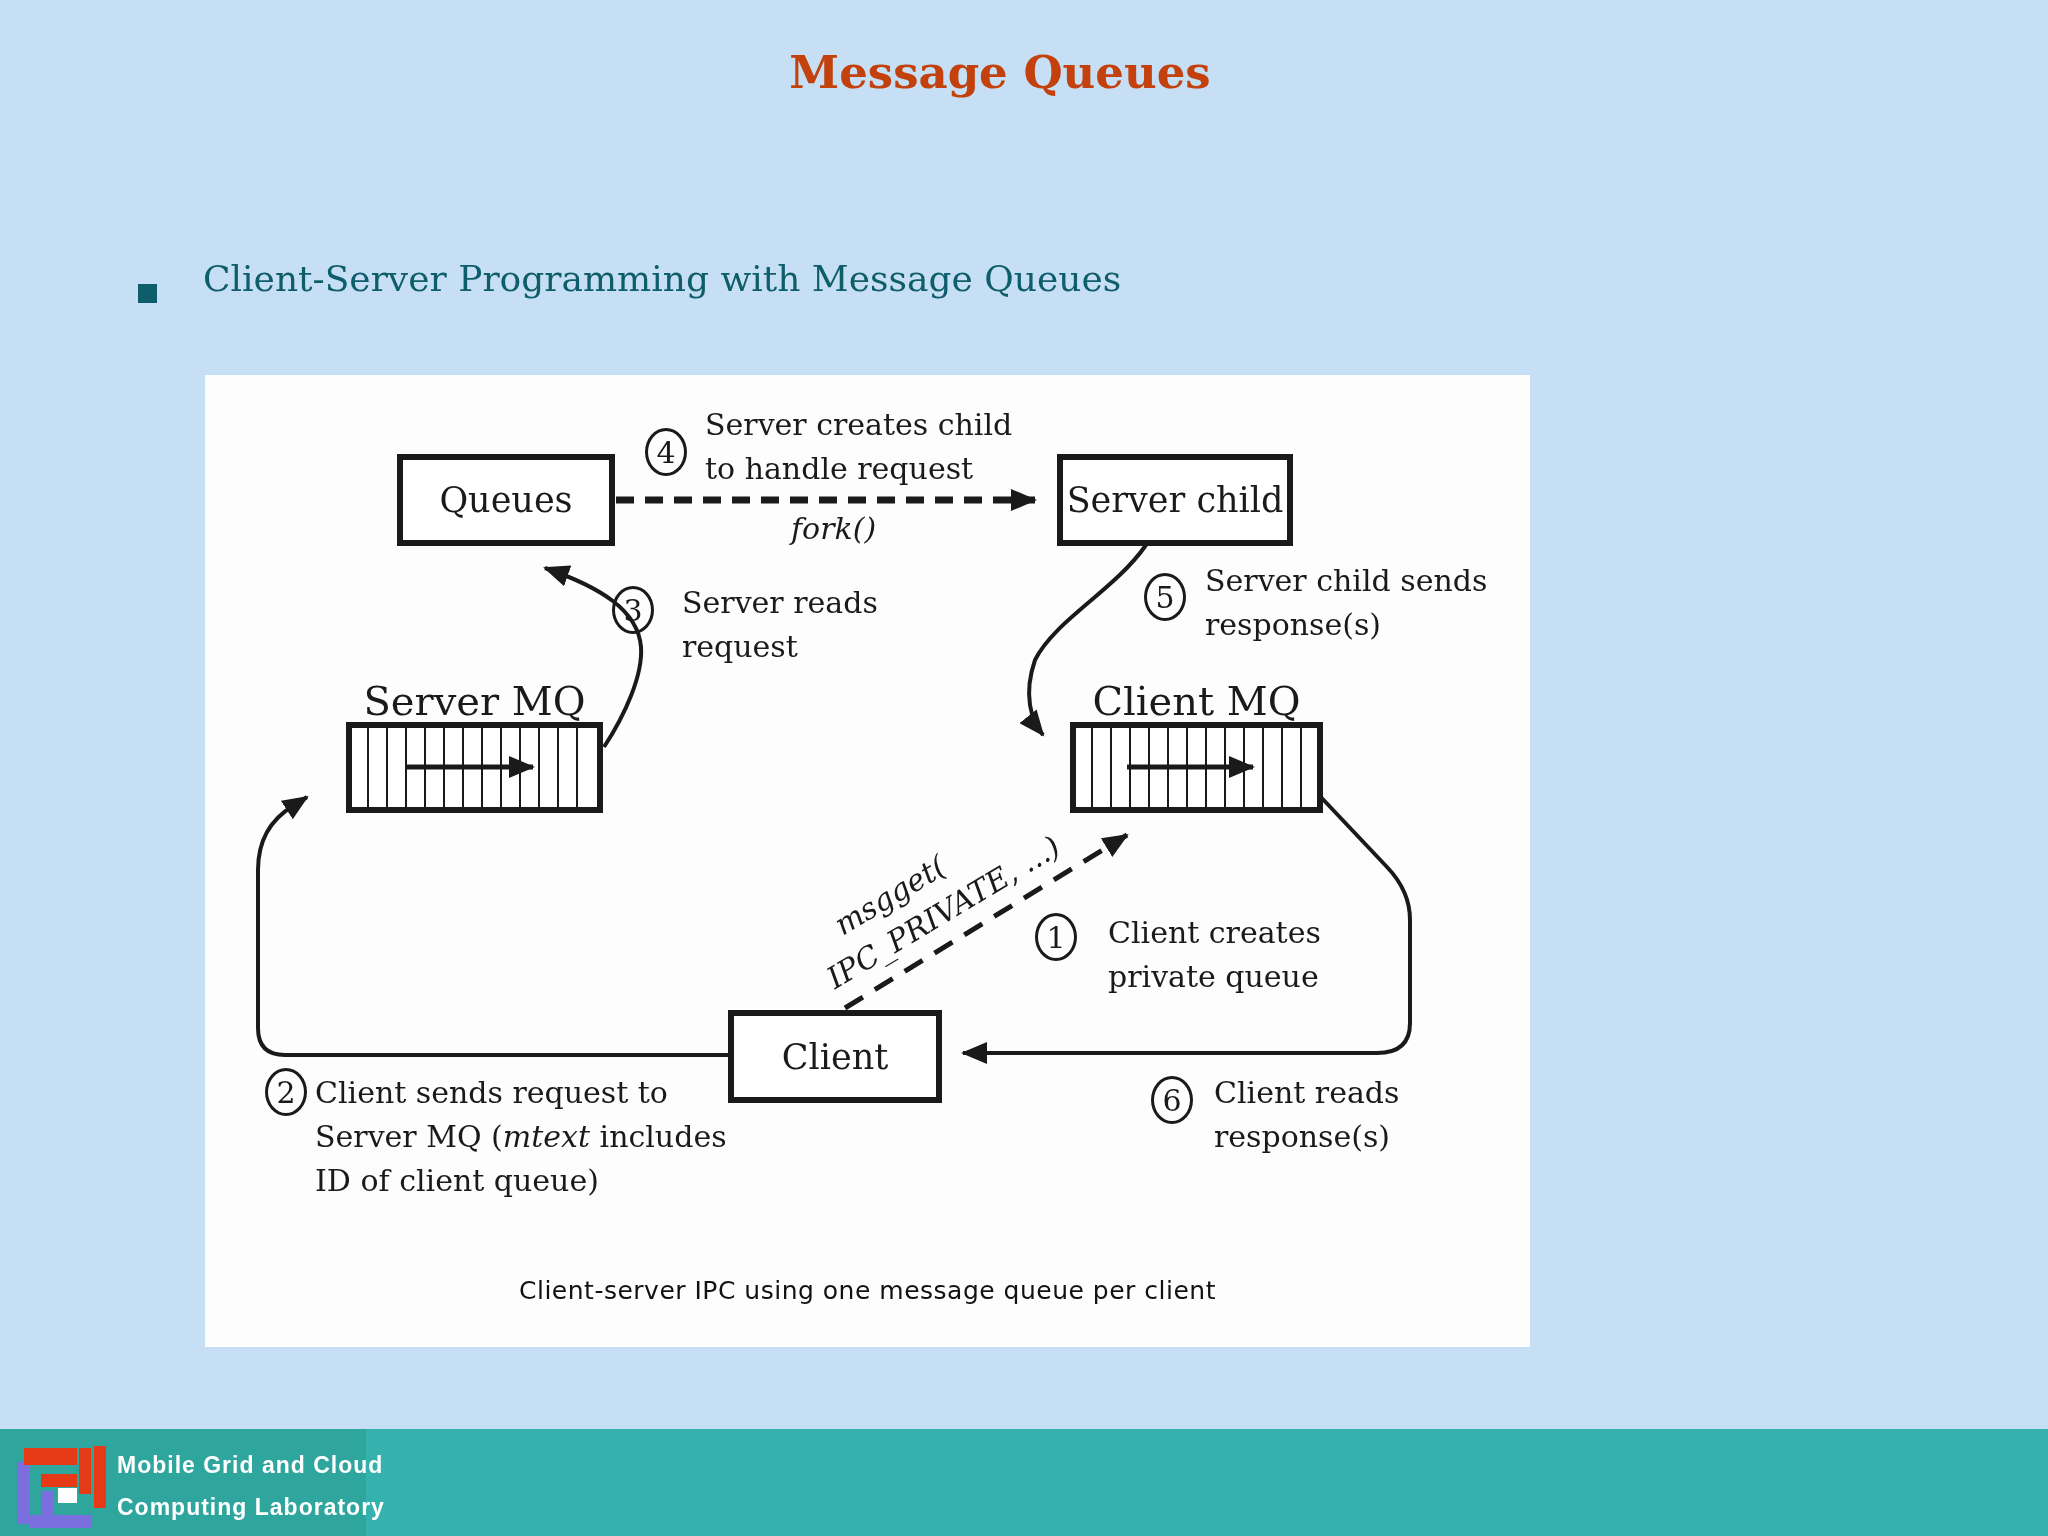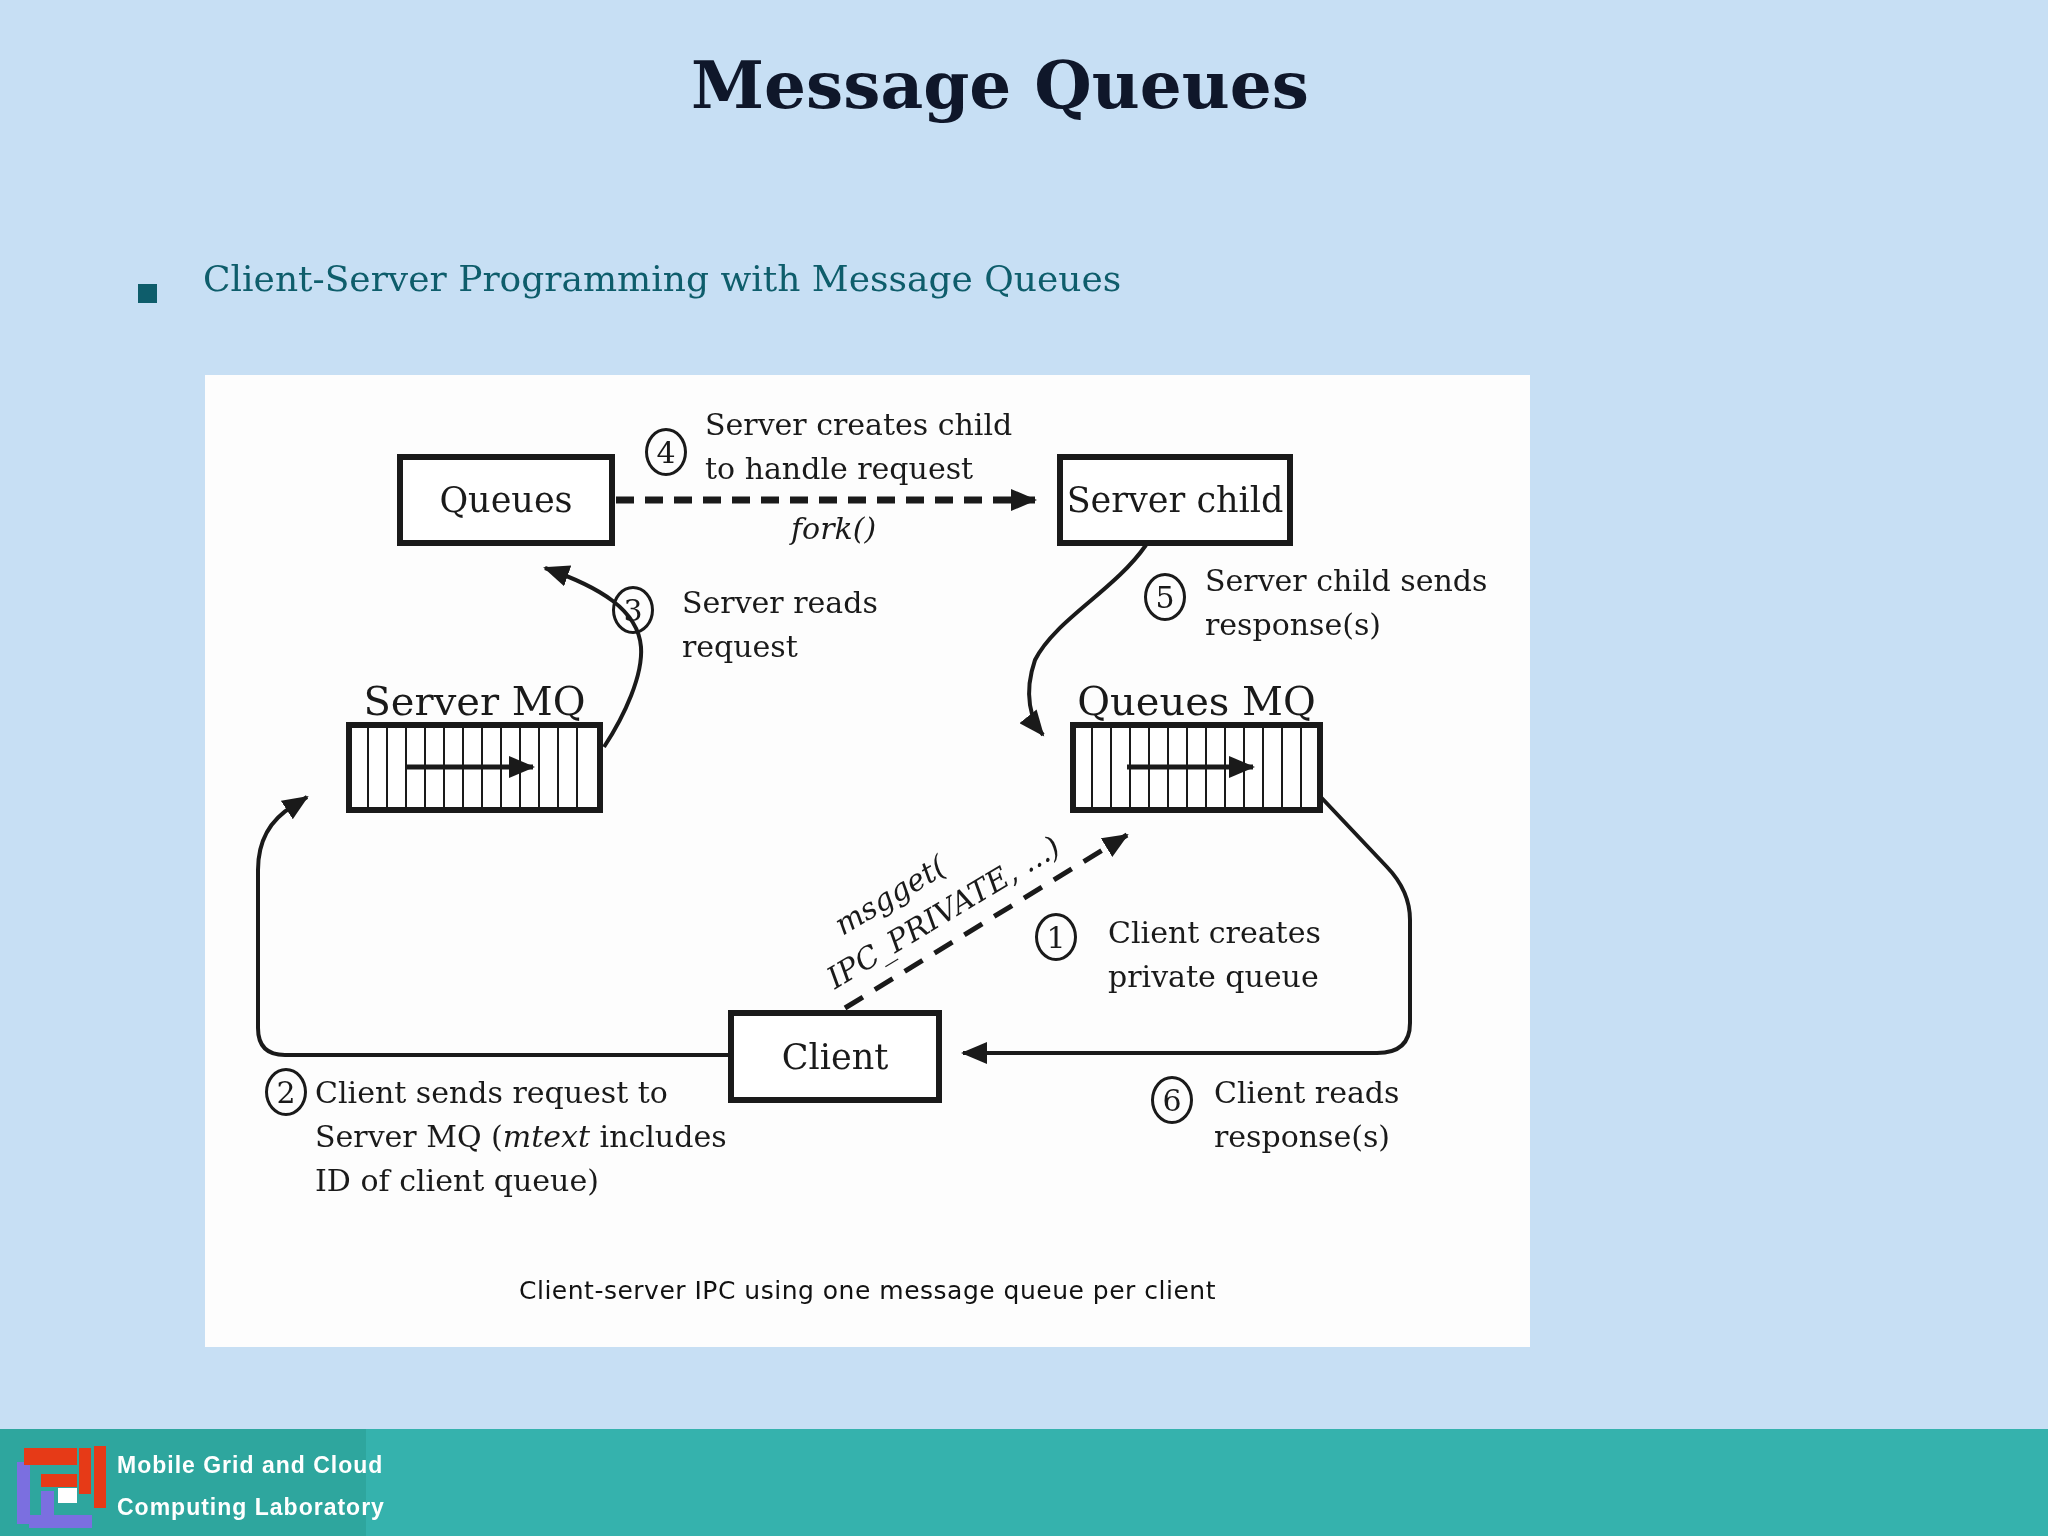--- a/index.html
+++ b/index.html
@@ -1,19 +1,19 @@
 <!DOCTYPE html>
 <html><head>
 <meta charset="utf-8">
 <style>
   html,body{margin:0;padding:0;}
   .slide{position:relative;width:2048px;height:1536px;background:#c7dff4;overflow:hidden;
          font-family:"DejaVu Serif", serif;}
   .title{position:absolute;left:0;top:46px;width:2000px;text-align:center;
-         font-size:66px;font-weight:bold;color:#0f172a;}
+         font-size:45px;font-weight:bold;color:#c2410c;}
   .bullet-square{position:absolute;left:138px;top:284px;width:19px;height:19px;background:#0e5d6b;}
   .bullet-text{position:absolute;left:203px;top:258px;font-size:36px;color:#0e5d6b;white-space:nowrap;}
 
   .panel{position:absolute;left:205px;top:375px;width:1325px;height:972px;background:#fdfdfd;}
   .panel svg{position:absolute;left:0;top:0;}
 
   .dtext{position:absolute;font-size:30px;line-height:44px;color:#1a1a1a;white-space:nowrap;}
   .nodelabel{position:absolute;display:flex;align-items:center;justify-content:center;
              font-size:35px;color:#1a1a1a;}
   .mqlabel{position:absolute;text-align:center;font-size:40px;color:#1a1a1a;}
@@ -76,21 +76,21 @@
 
       <rect x="868" y="350" width="247" height="85" fill="#ffffff" stroke="#1a1a1a" stroke-width="6"></rect>
       <path d="M887,353 V432 M906,353 V432 M925,353 V432 M944,353 V432 M963,353 V432 M982,353 V432 M1001,353 V432 M1020,353 V432 M1039,353 V432 M1058,353 V432 M1077,353 V432 M1096,353 V432" stroke="#1a1a1a" stroke-width="2" fill="none"></path>
       <line x1="922" y1="392" x2="1048" y2="392" stroke="#1a1a1a" stroke-width="5" marker-end="url(#ah)"></line>
     </svg>
 
     <div class="nodelabel" style="left:195px;top:82px;width:212px;height:86px;">Queues</div>
     <div class="nodelabel" style="left:526px;top:638px;width:208px;height:87px;">Client</div>
     <div class="nodelabel" style="left:855px;top:82px;width:230px;height:86px;">Server child</div>
     <div class="mqlabel" style="left:144px;top:303px;width:251px;">Server MQ</div>
-    <div class="mqlabel" style="left:868px;top:303px;width:247px;">Queues MQ</div>
+    <div class="mqlabel" style="left:868px;top:303px;width:247px;">Client MQ</div>
 
     <div class="stepnum" style="left:440px;top:53px;">4</div>
     <div class="stepnum" style="left:407px;top:211px;">3</div>
     <div class="stepnum" style="left:939px;top:198px;">5</div>
     <div class="stepnum" style="left:830px;top:538px;">1</div>
     <div class="stepnum" style="left:60px;top:693px;">2</div>
     <div class="stepnum" style="left:946px;top:701px;">6</div>
 
     <div class="dtext" style="left:500px;top:28px;">
       <div>Server creates child</div>

